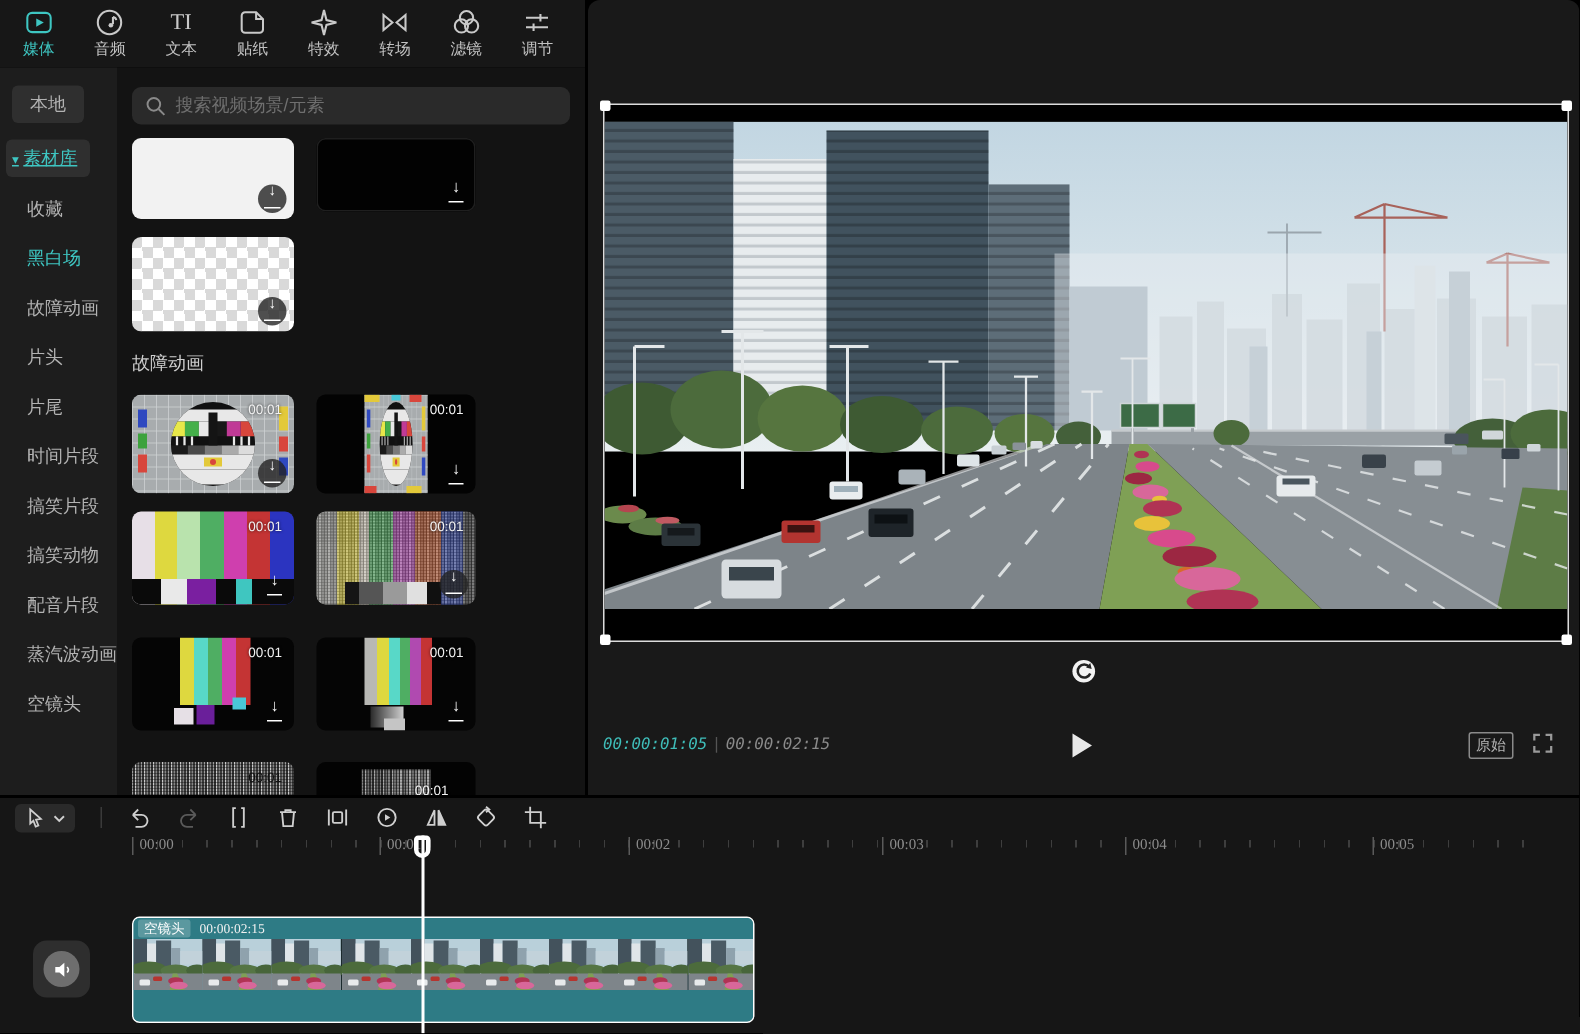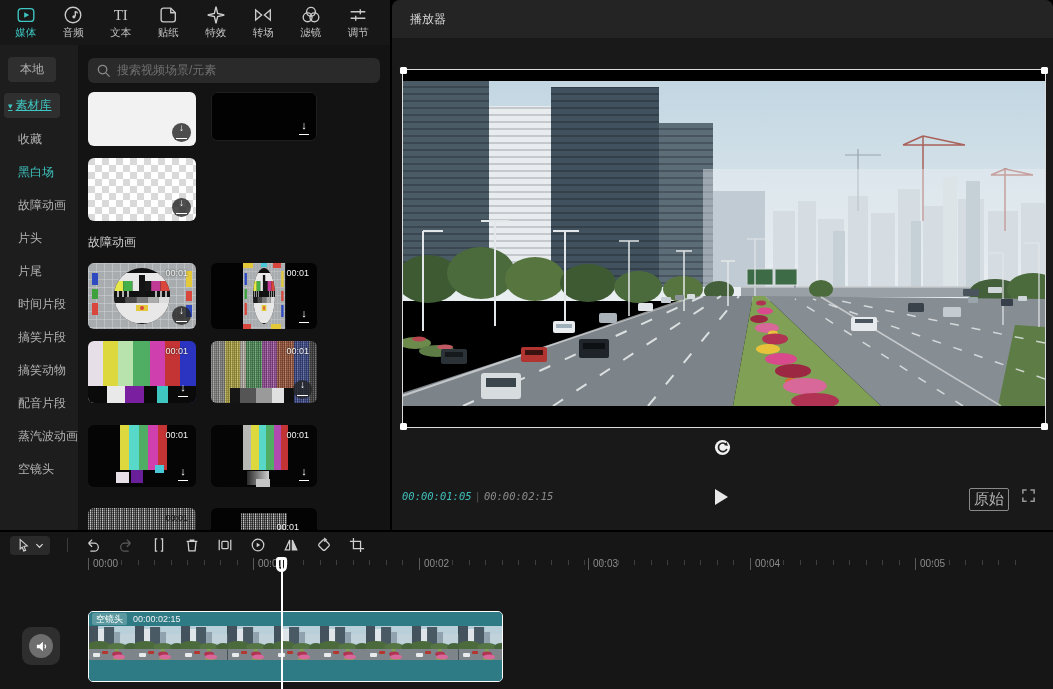--- a/index.html
+++ b/index.html
@@ -67,25 +67,25 @@
   .video-frame { position:absolute; left:11px; top:70px; width:642px; height:357px; background:#000; outline:1px solid rgba(255,255,255,.85); }
   .video-content { position:absolute; left:0; right:0; top:11px; bottom:21px; overflow:hidden; }
   .video-content svg { width:100%; height:100%; display:block; }
   .handle { position:absolute; width:7px; height:7px; background:#fff; border-radius:1.5px; }
   .rotate-handle { position:absolute; left:322px; top:439px; width:17px; height:17px; cursor:pointer; }
   .pcontrols { position:absolute; left:0; right:0; top:483px; height:30px; }
   .tc { position:absolute; left:10px; top:7px; font-family:"DejaVu Sans Mono", monospace; font-size:10.5px; color:#8a8a8a;font-style:italic; }
   .tc .cur { color:#3fbdb9; }
   .tc .sep { color:#555; margin:0 3px; }
   .play-btn { position:absolute; left:323px; top:6px; width:0; height:0; border-left:13px solid #e8e8e8; border-top:8px solid transparent; border-bottom:8px solid transparent; cursor:pointer; }
-  .orig-btn { position:absolute; right:44px; top:5px; border:1px solid #8a8a8a; border-radius:2px; color:#b5b5b5; font-size:15px; padding:1px 4px; cursor:pointer; }
+  .orig-btn { position:absolute; right:44px; top:5px; border:1px solid #8a8a8a; border-radius:2px; color:#b5b5b5; font-size:10px; padding:1px 4px; cursor:pointer; }
   .fs-btn { position:absolute; right:17px; top:5px; cursor:pointer; }
   .fs-btn svg { stroke:#9a9a9a; fill:none; stroke-width:1.6; }
   
-  .timeline { position:absolute; left:0; top:532px; width:1053px; height:157px; background:#161616; }
+  .timeline { position:absolute; left:0; top:532px; width:1053px; height:157px; background:#161616;font-family:Liberation Serif, serif; }
   .tl-toolbar { position:absolute; left:10px; top:2px; height:22px; display:flex; align-items:center; gap:17px; }
   .tl-toolbar svg { stroke:#cfcfcf; fill:none; stroke-width:1.4; display:block; }
   .tool { cursor:pointer; }
   .tool.disabled svg { stroke:#5a5a5a; }
   .select-group { display:flex; align-items:center; gap:4px; background:#2a2a2a; border-radius:4px; padding:2px 6px; cursor:pointer; }
   .tl-divider { width:1px; height:14px; background:#3a3a3a; }
   .ruler { position:absolute; left:0; top:24px; right:0; height:20px; }
   .ruler .minors { position:absolute; left:88px; width:930px; top:4px; height:5px;
     background:repeating-linear-gradient(90deg,#3e3e3e 0 1px, transparent 1px 16.55px); }
   .ruler .tick { position:absolute; top:2px; font-size:10px; color:#8c8c8c; border-left:1px solid #5a5a5a; padding-left:4px; line-height:12px; }
@@ -339,23 +339,20 @@
     <div class="thumb noisebg" style="left:10px;top:463px;width:108px;height:62px;">
       <span class="dur" style="color:#111;text-shadow:none;">00:01</span>
     </div>
     <div class="thumb" style="left:133px;top:463px;width:106px;height:62px;background:#030303;">
       <div class="noisebg" style="position:absolute;left:28%;top:8%;width:44%;height:60%;"></div>
       <span class="dur" style="top:14px;right:18px;">00:01</span>
     </div>
   </div>
 
   <div class="player">
-    <div class="player-head">
-      <span>播放器</span>
-    </div>
 
     <div class="video-frame">
       <div class="video-content">
         <svg viewBox="0 0 642 325" preserveAspectRatio="none">
           <rect width="642" height="220" fill="url(#skyg)"></rect>
 
           <g fill="#c3cdd4" opacity="0.9">
             <rect x="370" y="130" width="22" height="86"></rect>
               <rect x="395" y="120" width="18" height="96"></rect>
             <rect x="415" y="138" width="26" height="78"></rect>

